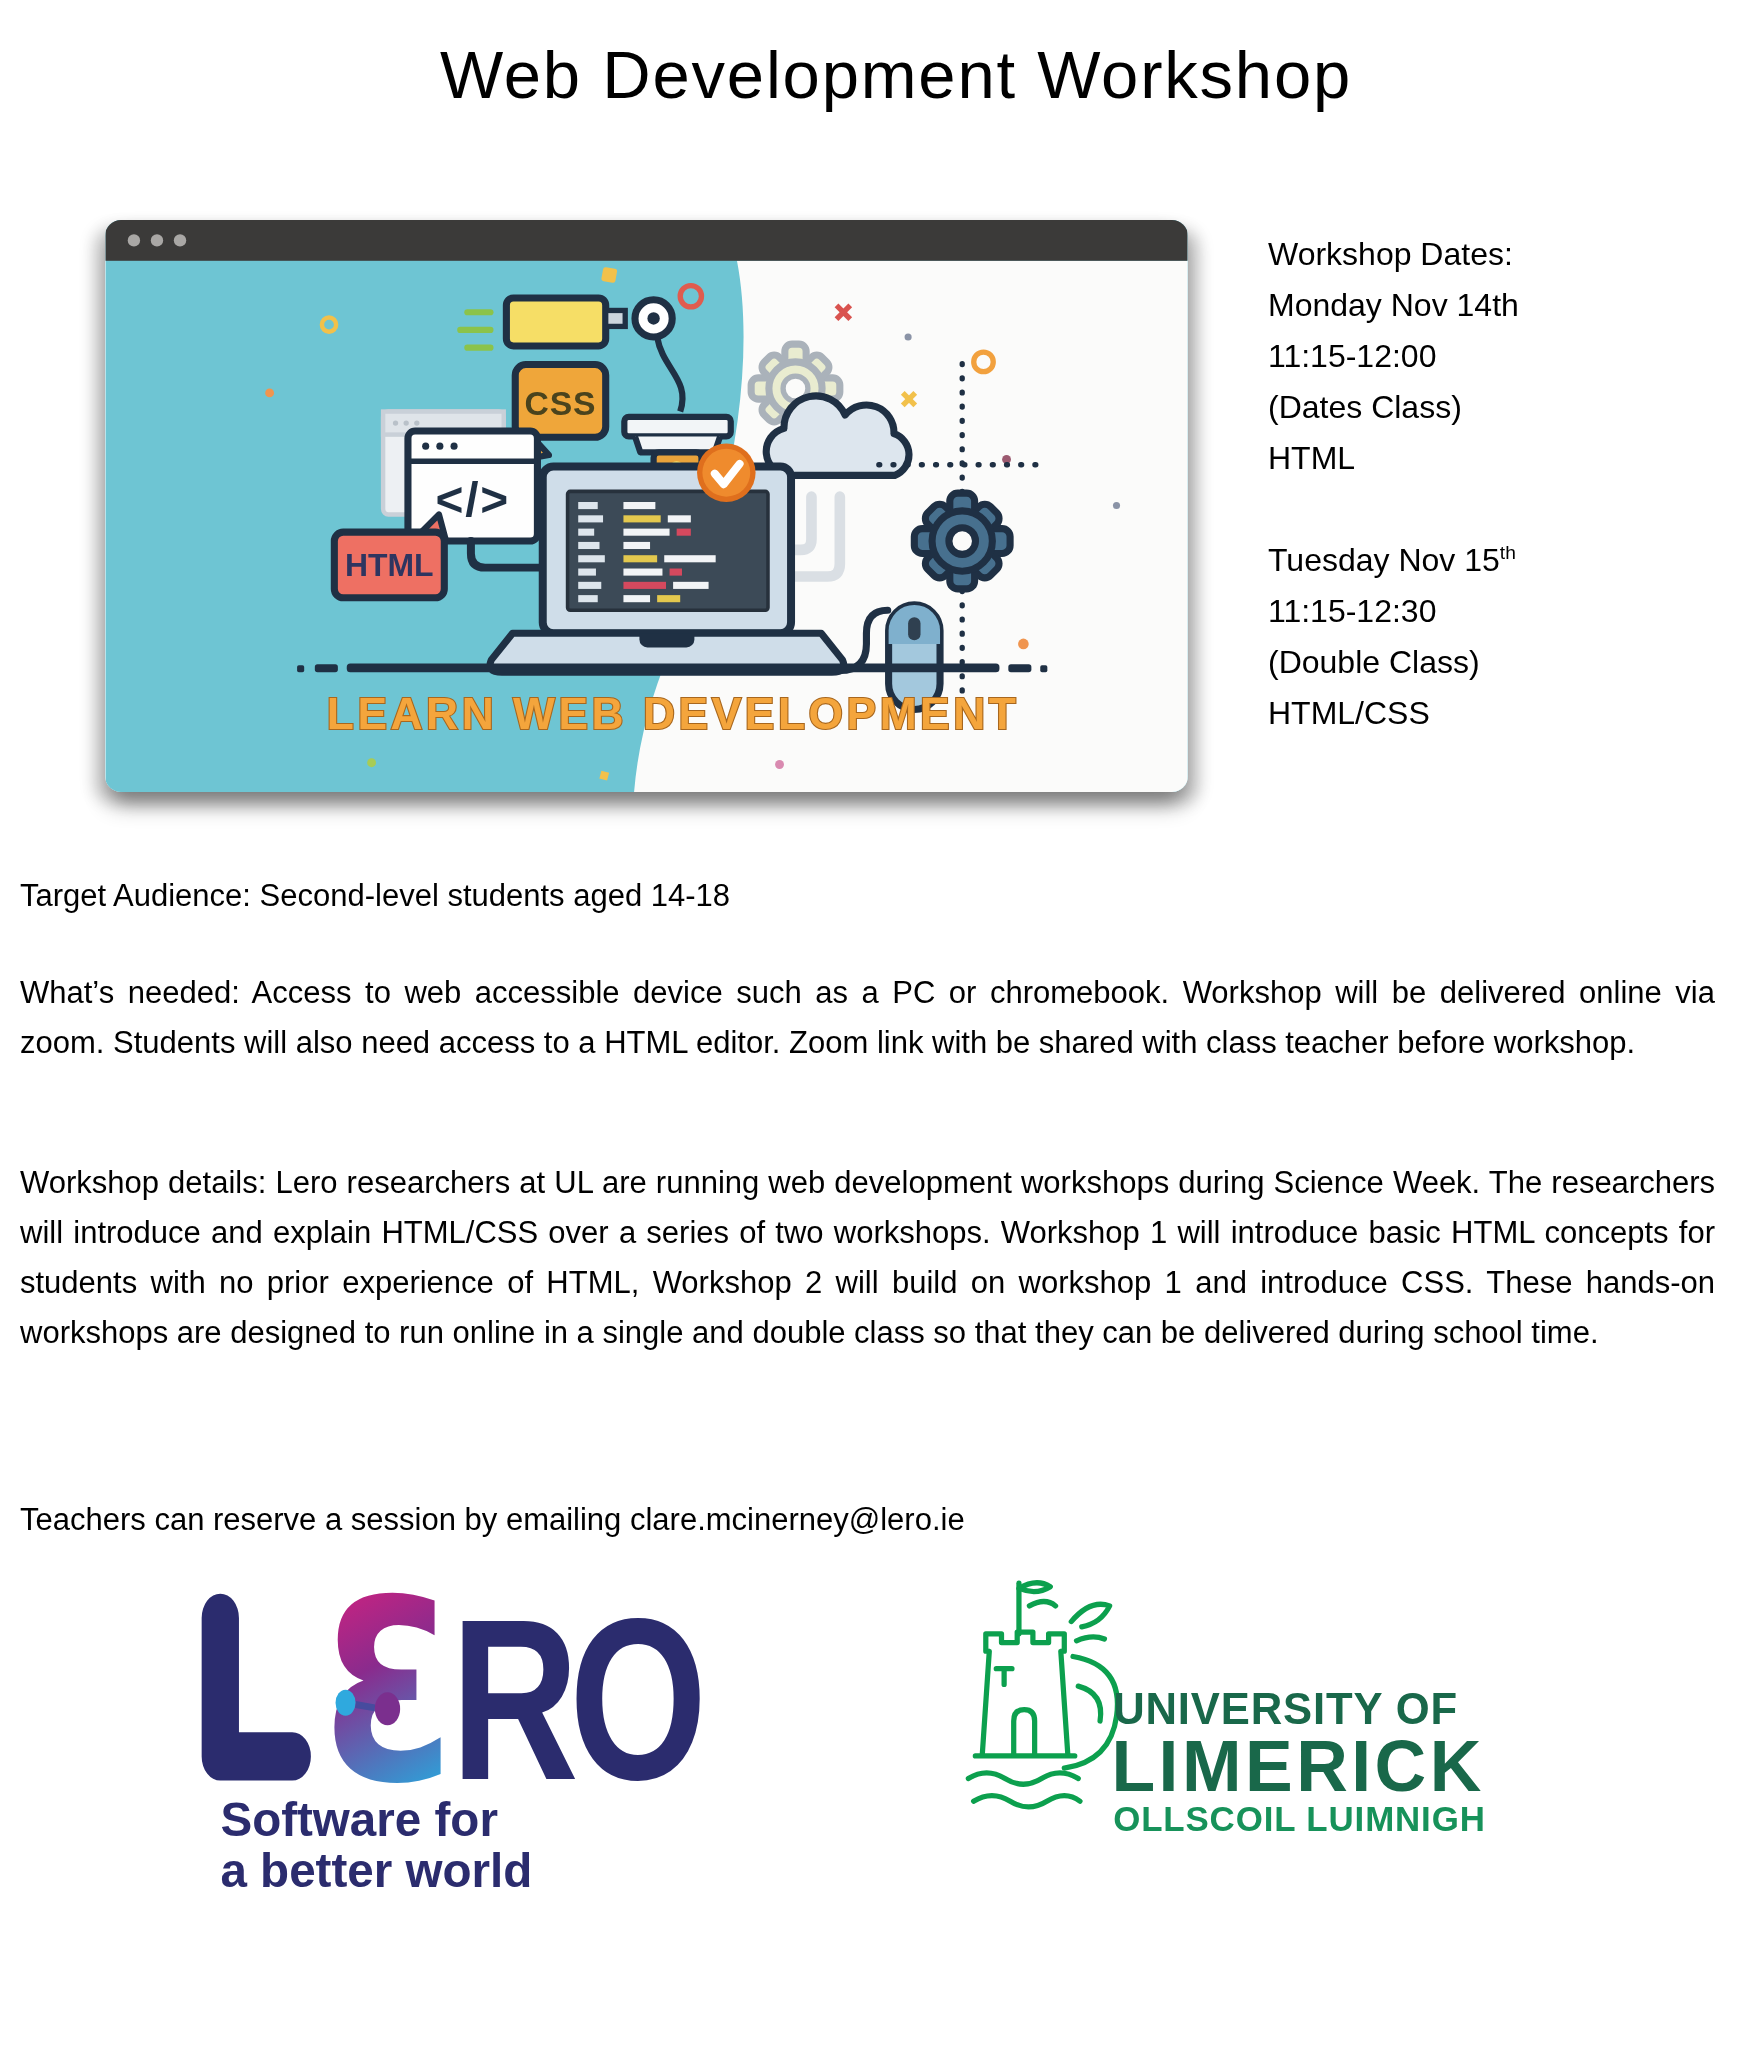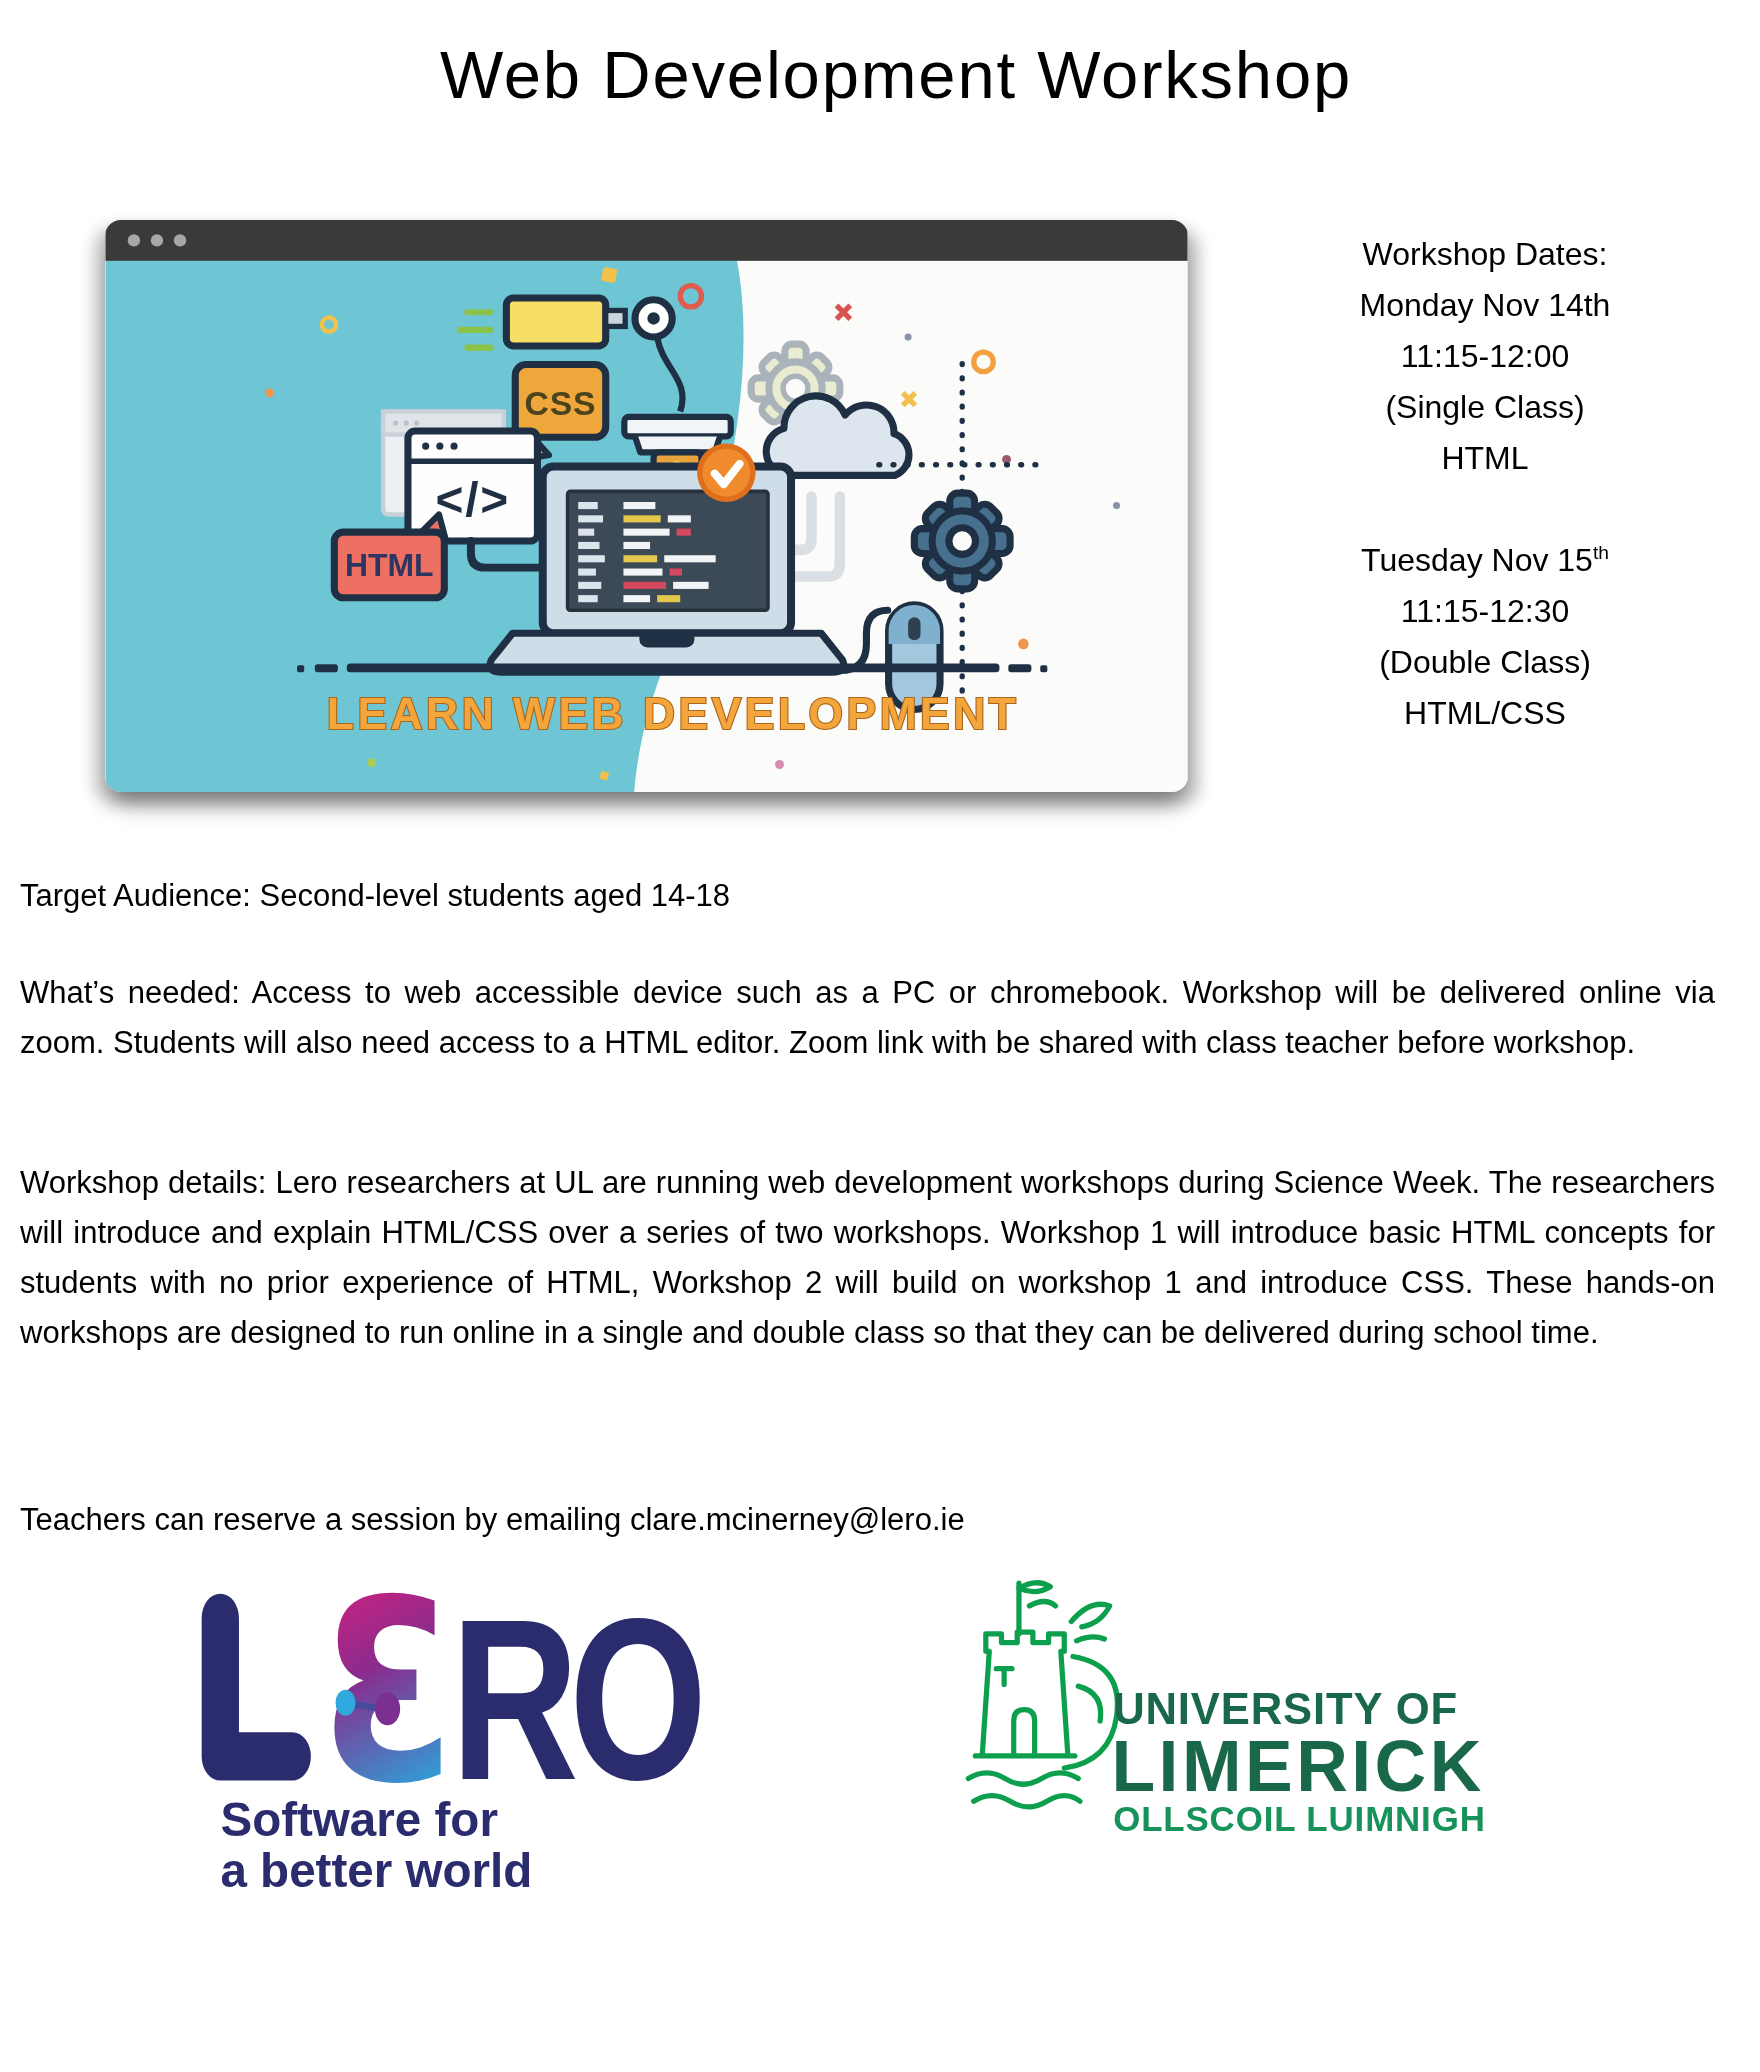--- a/index.html
+++ b/index.html
@@ -6,21 +6,21 @@
   body{width:1760px;height:2072px;position:relative;font-family:"Liberation Sans",sans-serif;color:#000;overflow:hidden;}
 
   .title{position:absolute;top:19.5px;left:0;width:100%;margin:16px;text-align:center;
          font-size:67px;font-weight:400;letter-spacing:1.8px;color:#000;}
 
   .illu-wrap{position:absolute;left:105px;top:220px;width:1083px;height:572px;
              border-radius:16px;overflow:hidden;
              box-shadow:0 14px 21px rgba(0,0,0,.30),-10.6px 8.9px 16px rgba(0,0,0,.16),10.6px 10.6px 16px rgba(0,0,0,.18);}
   .illu-wrap svg{display:block;}
 
-  .dates{position:absolute;left:1268px;top:229px;width:434px;text-align:center;
+  .dates{position:absolute;left:1268px;top:229px;width:434px;
          font-size:32px;line-height:51px;color:#000;}
   .dates .dl.blank{height:51px;}
   .dates sup{font-size:.6em;vertical-align:super;line-height:0;}
 
   .para{position:absolute;left:20px;width:1695px;margin:0;font-size:31px;line-height:50px;color:#000;}
   .para.just{text-align:justify;}
   .p1{top:871px;}
   .p2{top:968px;}
   .p3{top:1158px;}
   .p4{top:1495px;}
@@ -215,21 +215,21 @@
       </g>
 
       <text x="640" y="574" text-anchor="middle" font-size="50" font-weight="bold" letter-spacing="4" fill="#f4a53c" stroke="#a8671e" stroke-width="2.5" paint-order="stroke">LEARN WEB DEVELOPMENT</text>
     </svg>
   </div>
 
   <div class="dates">
     <div class="dl">Workshop Dates:</div>
     <div class="dl">Monday Nov 14th</div>
     <div class="dl">11:15-12:00</div>
-    <div class="dl">(Single Class)</div>
+    <div class="dl">(Dates Class)</div>
     <div class="dl">HTML</div>
     <div class="dl blank"></div>
     <div class="dl"><span>Tuesday Nov 15</span><sup>th</sup></div>
     <div class="dl">11:15-12:30</div>
     <div class="dl">(Double Class)</div>
     <div class="dl">HTML/CSS</div>
   </div>
 
   <p class="para p1">Target Audience: Second-level students aged 14-18</p>
   <p class="para p2 just">What’s needed: Access to web accessible device such as a PC or chromebook. Workshop will be delivered online via zoom. Students will also need access to a HTML editor.  Zoom link with be shared with class teacher before workshop.</p>

